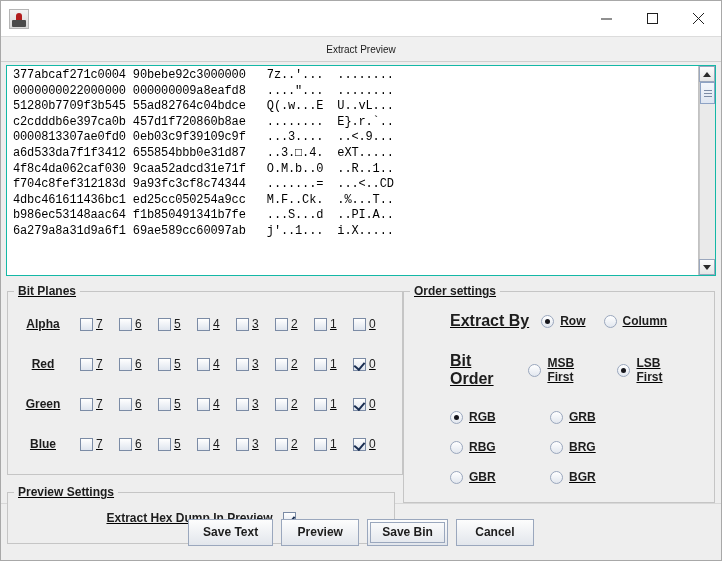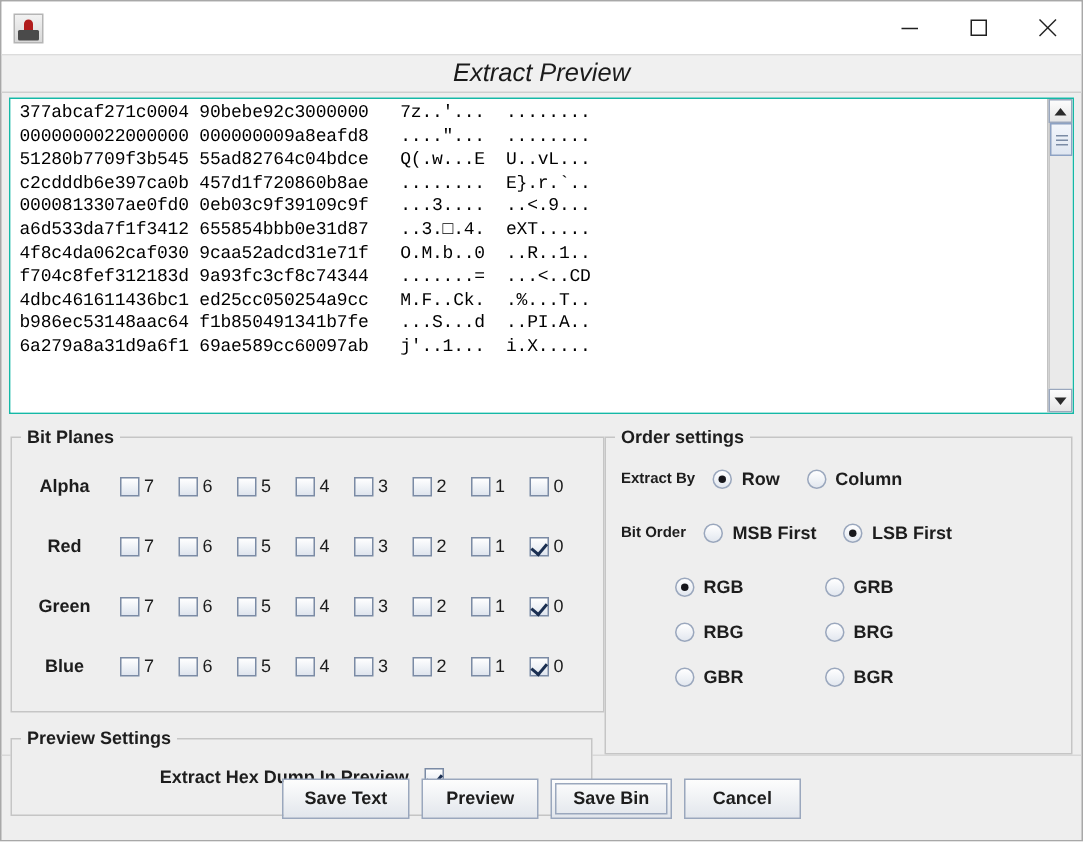--- a/index.html
+++ b/index.html
@@ -83,23 +83,22 @@
   .subtitle-band {
     height: 24px;
     background: #f0f0f0;
     border-bottom: 1px solid #cfcfcf;
     display: flex;
     align-items: center;
     justify-content: center;
     flex: 0 0 auto;
   }
   .subtitle-band .txt {
-    font-size: 17px;
+    font-size: 10px;
     color: #1b1b1b;
-    font-style: italic;
   }
 
   
   .preview-wrap {
     flex: 0 0 auto;
     height: 211px;
     margin: 3px 5px 0 5px;
     display: flex;
     background: #ffffff;
     border: 1px solid #14b8a6;
@@ -175,20 +174,21 @@
   }
 
   
   .mid {
     flex: 1 1 auto;
     display: flex;
     padding: 8px 6px 0 6px;
     box-sizing: border-box;
     gap: 8px;
     min-height: 0;
+    text-decoration: underline;
   }
   .col-left {
     width: 388px;
     display: flex;
     flex-direction: column;
     gap: 10px;
   }
   .col-right {
     flex: 1 1 auto;
   }
@@ -270,24 +270,25 @@
     color: #1d1d1d;
   }
 
   
   .os-row {
     display: flex;
     align-items: center;
     margin-bottom: 22px;
   }
   .os-label {
-    font-size: 10px;
+    font-size: 16px;
     font-weight: bold;
     color: #1d1d1d;
     margin-right: 12px;
+    margin-left: 36px;
   }
   .radio-item {
     display: flex;
     align-items: center;
     gap: 6px;
     margin-right: 18px;
   }
   .radio-item .rlabel {
     font-size: 12px;
     font-weight: bold;

